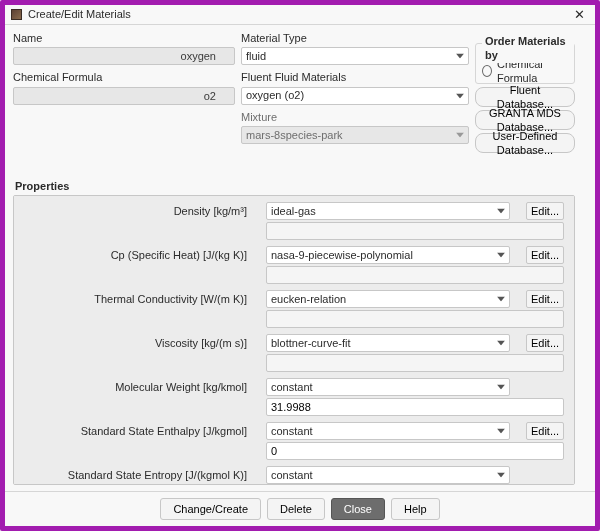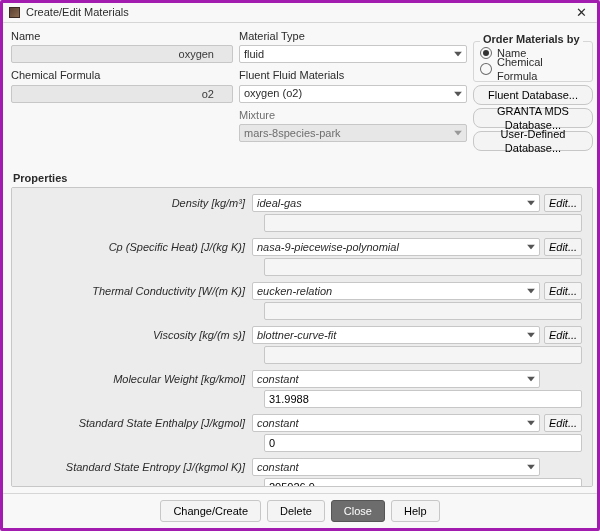--- a/index.html
+++ b/index.html
@@ -21,35 +21,35 @@
     font: 11px/1.3 "Segoe UI", Arial, sans-serif;
     color: var(--text);
     background: var(--bg);
     width: 600px;
     height: 531px;
     overflow: hidden;
   }
   .dialog {
     width: 600px; height: 531px;
     background: var(--bg);
-    border: 3px solid #a21caf;
+    border: 5px solid #a21caf;
     border-radius: 2px;
     display: flex; flex-direction: column;
   }
   .titlebar {
     display: flex; align-items: center;
     height: 20px; padding: 0 6px; gap: 6px;
     border-bottom: 1px solid var(--border-light);
     font-size: 11px;
   }
   .titlebar .spacer { flex: 1; }
   .app-icon { width: 11px; height: 11px; background: linear-gradient(135deg,#5b4033,#8a6b4e); border:1px solid #3a2c24; }
   .close-x { cursor: default; font-size: 13px; line-height: 1; padding: 0 4px; }
 
-  .content { flex: 1; padding: 4px 4px 6px 8px; overflow: hidden; display:flex; flex-direction:column; }
+  .content { flex: 1; padding: 4px 20px 6px 8px; overflow: hidden; display:flex; flex-direction:column; }
 
   .top-grid {
     display: grid;
     grid-template-columns: 222px 228px 1fr;
     gap: 0 6px;
   }
   .col { display: flex; flex-direction: column; }
 
   .lbl { font-size: 11px; color: var(--text); margin-top: 2px; }
   .field, .combo, .combo-dis {
@@ -79,31 +79,31 @@
 
   .db-btn {
     height: 20px; margin: 3px 0 0 0;
     border: 1px solid var(--border); border-radius: 8px;
     background: var(--btn-face);
     display:flex; align-items:center; justify-content:center;
     font: inherit; padding: 0 6px;
   }
 
   
-  .props-wrap { margin-top: 20px; flex:1; display:flex; flex-direction:column; min-height:0; }
+  .props-wrap { margin-top: 26px; flex:1; display:flex; flex-direction:column; min-height:0; }
   .props-legend { font-weight:600; margin: 0 0 2px 2px; }
   .props {
     border: 1px solid var(--border);
     background: #ececec;
     border-radius: 2px;
     padding: 6px 10px 6px 6px;
     overflow-y: auto;
     flex: 1;
   }
-  .prop { display:grid; grid-template-columns: 230px 1fr 38px; gap: 4px; align-items:center; margin-bottom: 2px; font-style: italic; }
+  .prop { display:grid; grid-template-columns: 230px 1fr 38px; gap: 16px; align-items:center; margin-bottom: 2px; }
   .prop .plabel { text-align:right; padding-right:3px; }
   .prop .combo, .prop .valfield { margin: 0; }
   .valfield { height:18px; border:1px solid var(--border); border-radius:2px; background:var(--field); padding:1px 4px; font:inherit; }
   .valfield.disabled { background:#f5f5f5; color:#aaa; }
   .edit-btn { height:18px; border:1px solid var(--border); border-radius:2px; background:var(--btn-face); font:inherit; padding:0; }
   .prop-val-row { display:grid; grid-template-columns: 230px 1fr 38px; gap:16px; margin-bottom:6px; }
   .prop-val-row .valfield { grid-column: 2 / span 2; }
 
   
   .footer {

